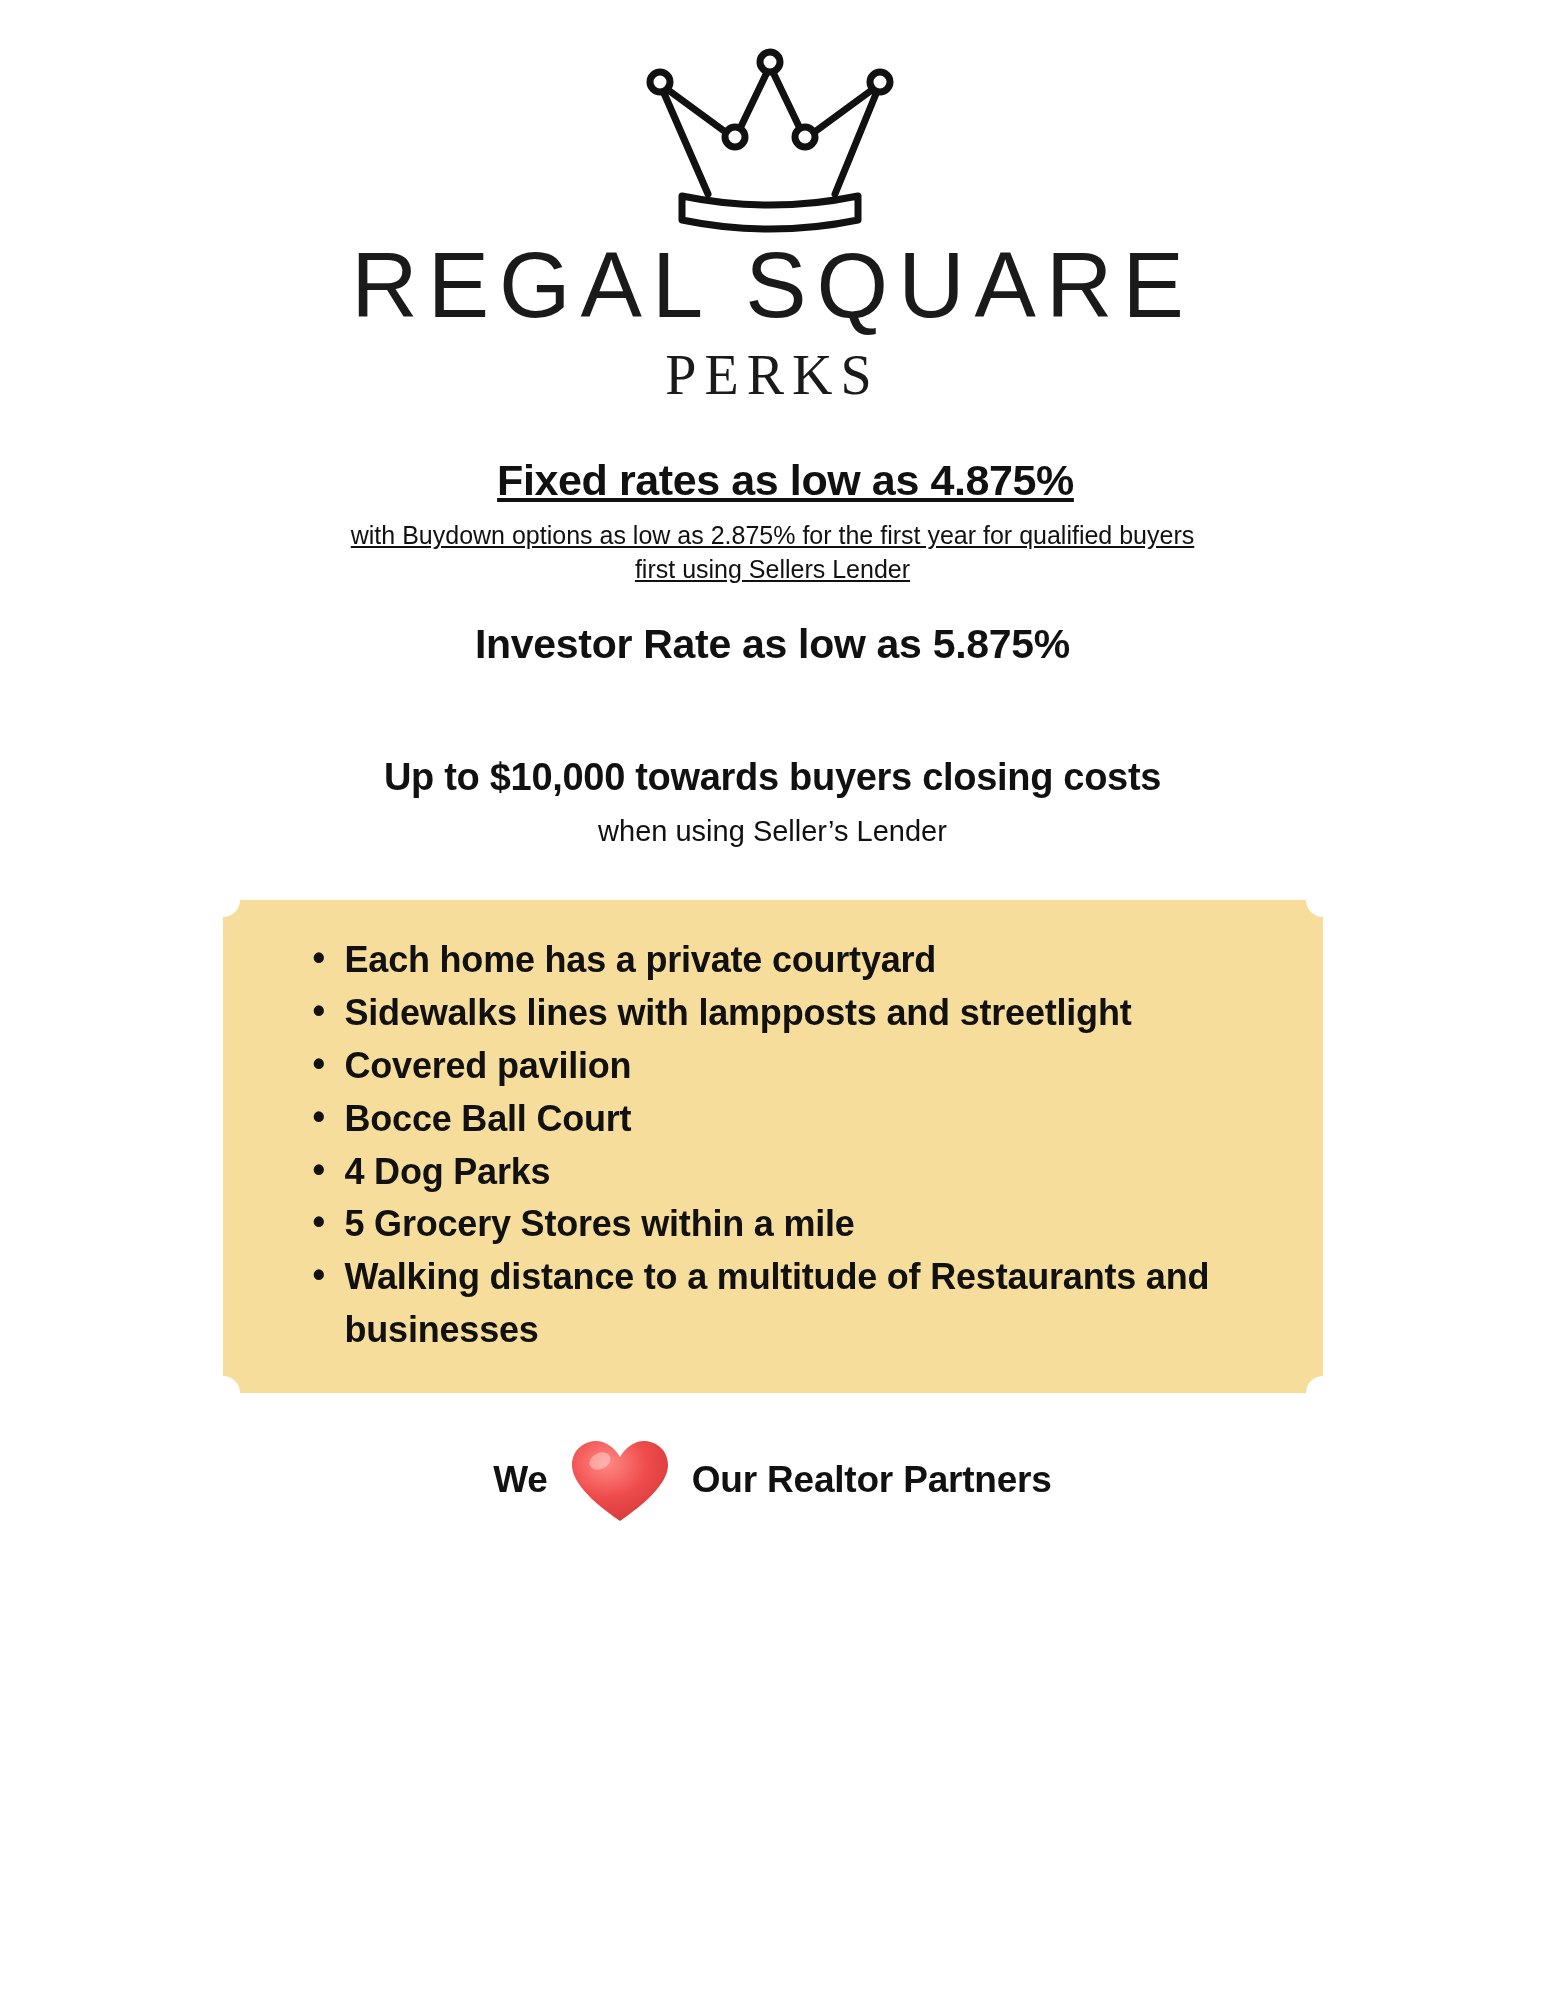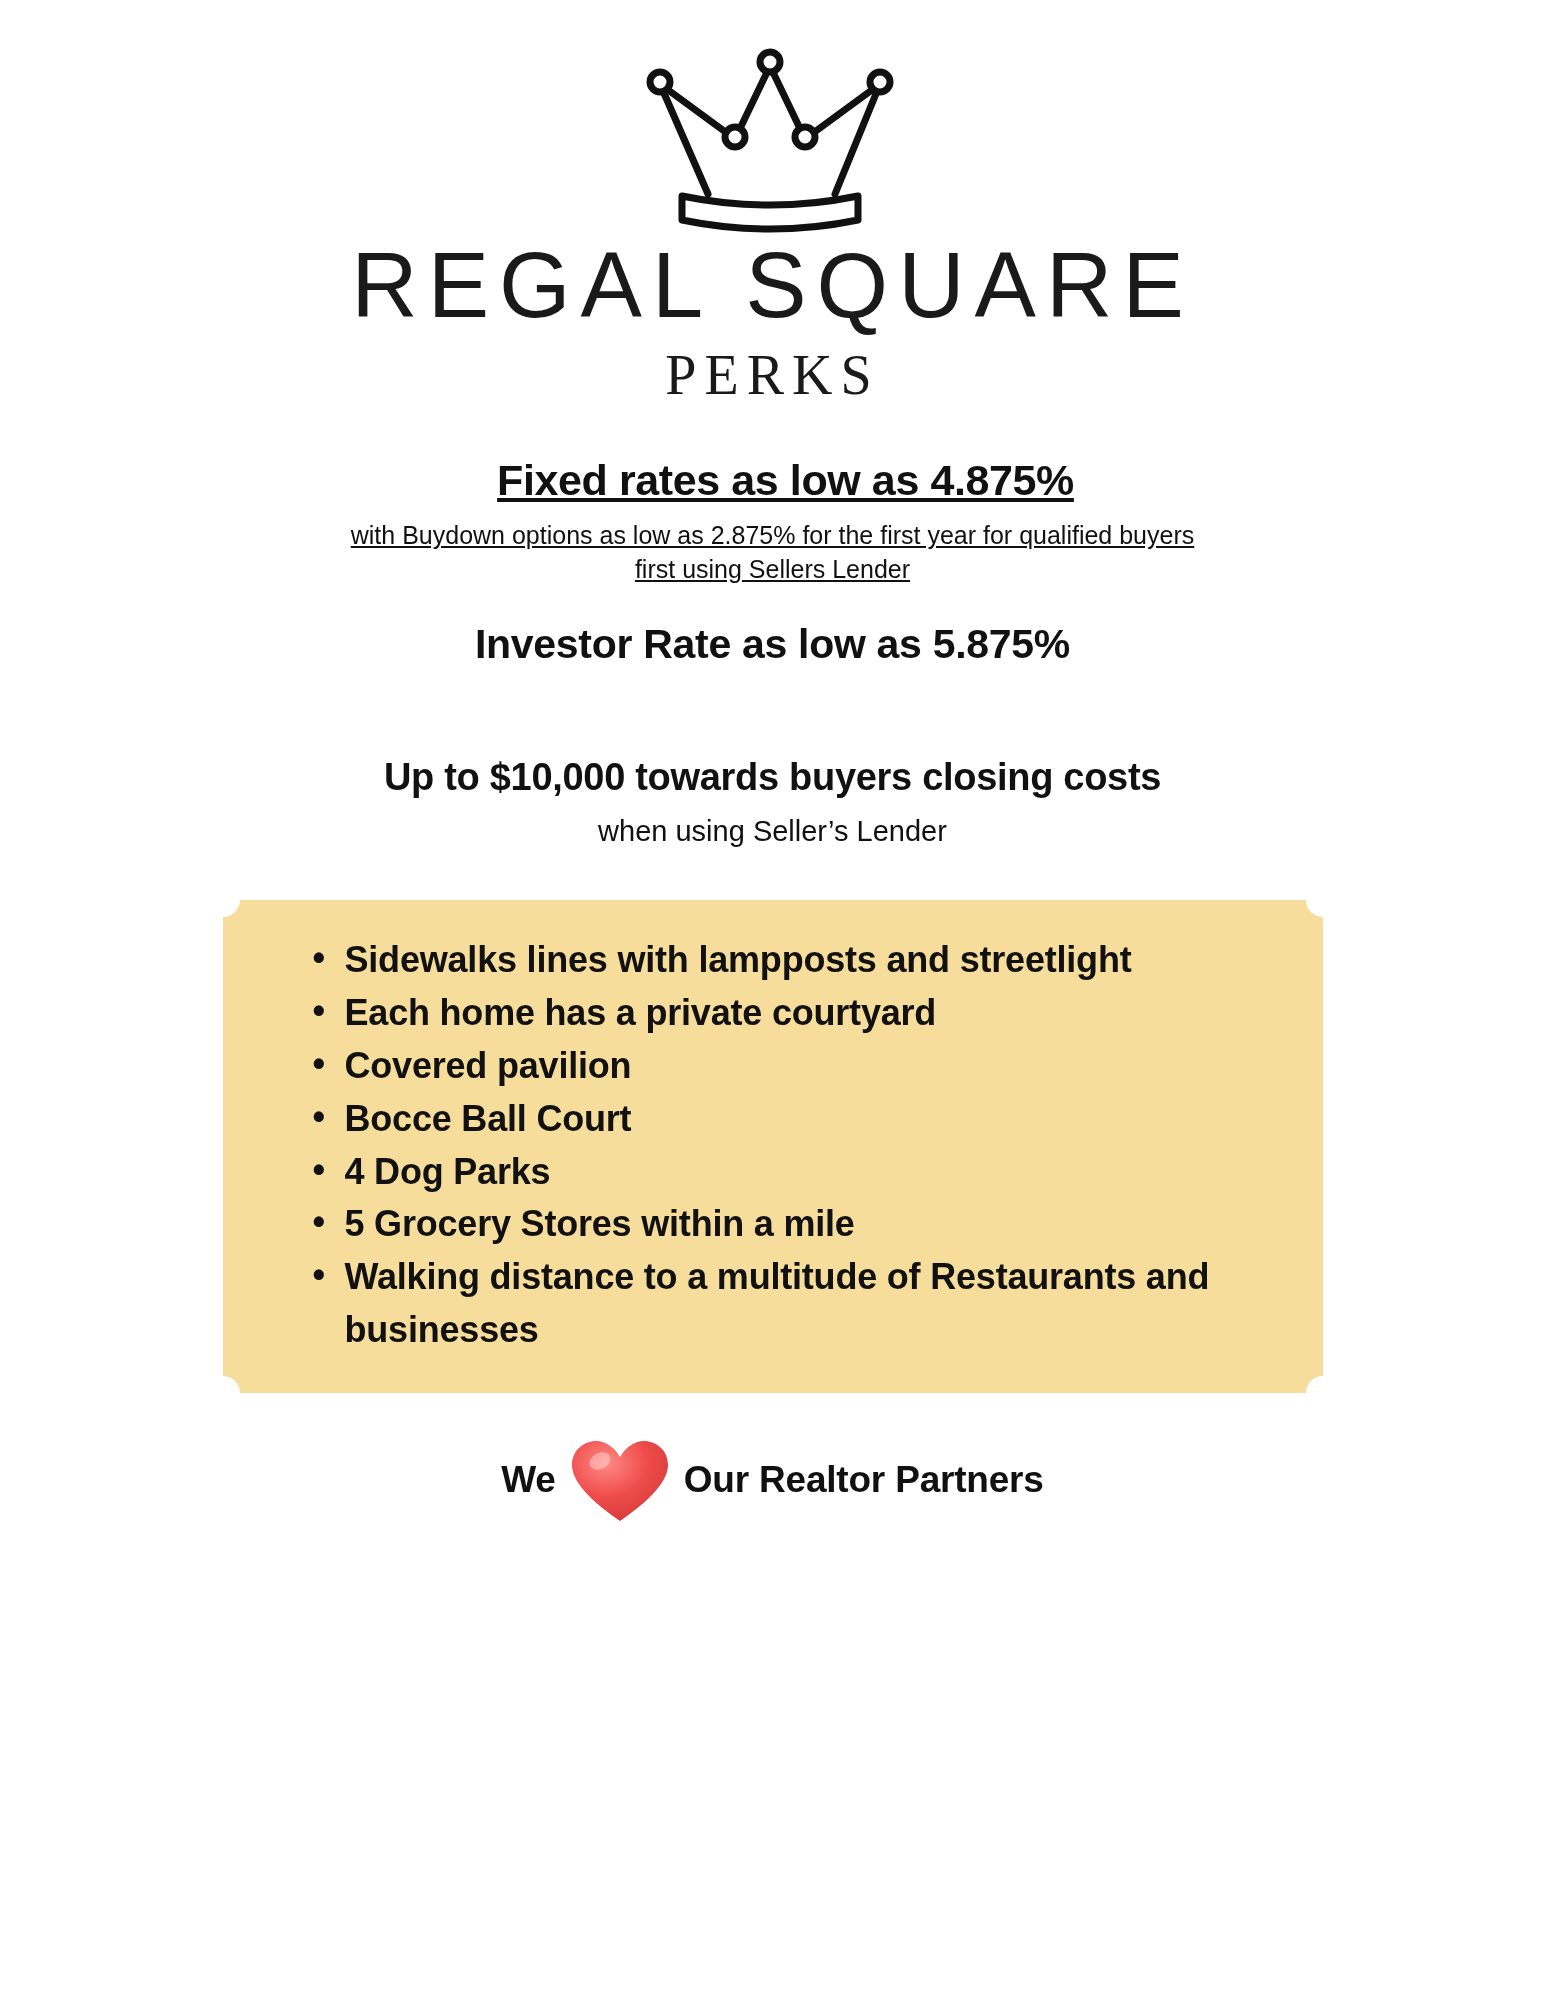--- a/index.html
+++ b/index.html
@@ -144,21 +144,21 @@
     font-size: 36px;
     line-height: 1.47;
   }
 
   
   .footer {
     margin-top: 44px;
     display: flex;
     align-items: center;
     justify-content: center;
-    gap: 12px;
+    gap: 20px;
     font-size: 37px;
     font-weight: bold;
     letter-spacing: -0.2px;
   }
   .heart {
     display: inline-block;
     width: 100px;
     height: 86px;
     margin: 0 2px;
     position: relative;
@@ -197,22 +197,22 @@
 
   <div class="closing">Up to $10,000 towards buyers closing costs</div>
   <div class="closing-sub">when using Seller’s Lender</div>
 
   <div class="ticket">
     <span class="notch tl"></span>
     <span class="notch tr"></span>
     <span class="notch bl"></span>
     <span class="notch br"></span>
     <ul>
+      <li>Each home has a private courtyard</li>
       <li>Sidewalks lines with lampposts and streetlight</li>
-      <li>Each home has a private courtyard</li>
       <li>Covered pavilion</li>
       <li>Bocce Ball Court</li>
       <li>4 Dog Parks</li>
       <li>5 Grocery Stores within a mile</li>
       <li>Walking distance to a multitude of Restaurants and businesses</li>
     </ul>
   </div>
 
   <div class="footer">
     <span>We</span>

